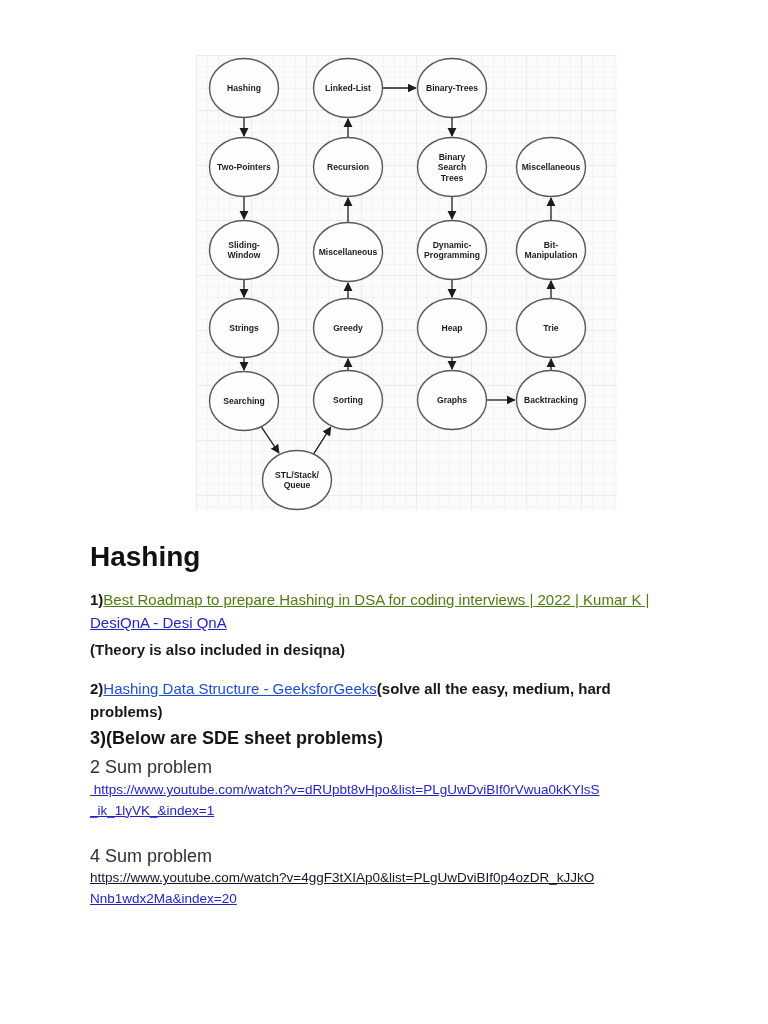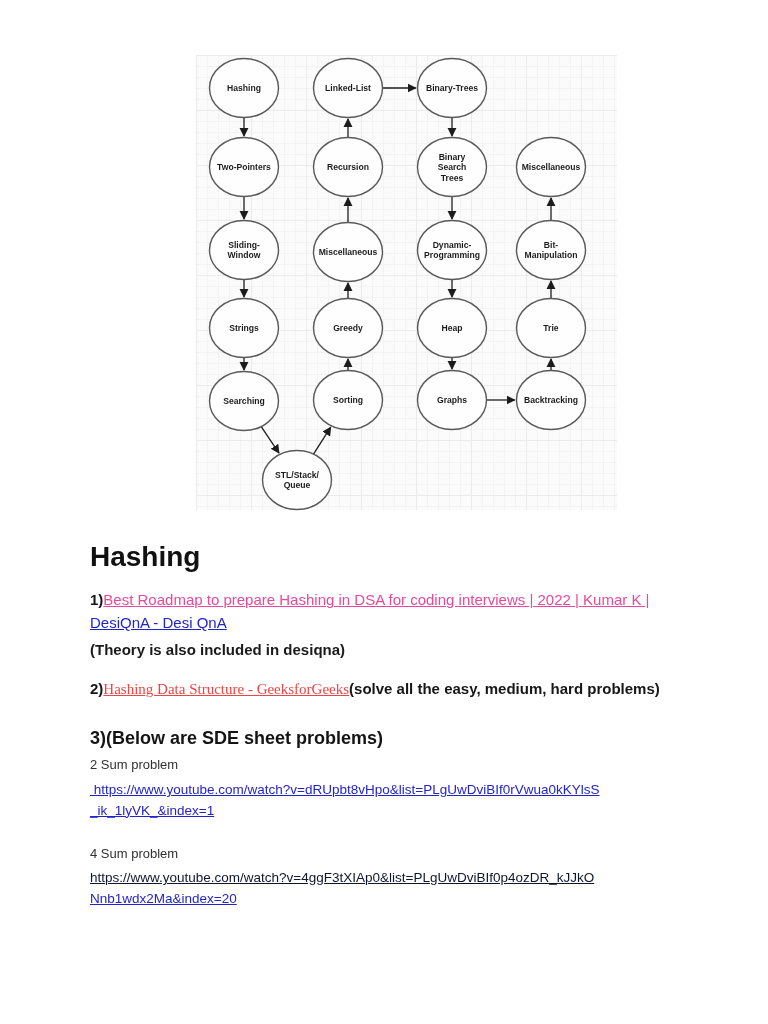--- a/index.html
+++ b/index.html
@@ -24,21 +24,21 @@
   
   .abs{position:absolute;left:90px;margin:0;color:#1a1a1a;}
   h1.title{top:541px;font-size:28px;font-weight:bold;color:#111;line-height:32px;}
   .p-item{font-size:15px;line-height:23px;}
   .p1{top:588px;}
   .bold{font-weight:bold;color:#161616;}
   a.link{text-decoration:underline;cursor:pointer;}
   .theory{top:641px;font-size:15px;font-weight:bold;}
   .p2{top:677px;}
   .h3{top:728px;font-size:18px;font-weight:bold;color:#141414;}
-  .prob-title{font-size:13px;color:#303030;}
+  .prob-title{font-size:18px;color:#303030;}
   .pt1{top:757px;}
   .pt2{top:846px;}
   .url{font-size:13.5px;line-height:20.5px;}
   .url a{white-space:pre;text-align:right;}
   .u1{top:780px;}
   .u2{top:868px;}
 </style>
 </head>
 <body>
 
@@ -148,25 +148,25 @@
         </g>
         <g>
           <ellipse cx="101" cy="425" rx="34.5" ry="29.5" fill="#fefefe" stroke="#595959" stroke-width="1.4"></ellipse>
           <text text-anchor="middle" fill="#1c1c1c"><tspan x="101" y="422.9">STL/Stack/</tspan><tspan x="101" y="433.4">Queue</tspan></text>
         </g>
       </svg>
   </div>
 
   <h1 class="abs title">Hashing</h1>
 
-  <p class="abs p-item p1"><span class="bold">1)</span><a class="link" style="color: #ec4899;">Best Roadmap to prepare Hashing in DSA for coding interviews | 2022 | Kumar K |</a><br><a class="link" style="color: rgb(35, 35, 204);">DesiQnA - Desi QnA</a></p>
+  <p class="abs p-item p1"><span class="bold">1)</span><a class="link" style="color: #4d7c0f;">Best Roadmap to prepare Hashing in DSA for coding interviews | 2022 | Kumar K |</a><br><a class="link" style="color: rgb(35, 35, 204);">DesiQnA - Desi QnA</a></p>
 
   <p class="abs theory">(Theory is also included in desiqna)</p>
 
-  <p class="abs p-item p2"><span class="bold">2)</span><a class="link" style="color: #ef4444; font-family: Liberation Serif, serif;">Hashing Data Structure - GeeksforGeeks</a><span class="bold">(solve all the easy, medium, hard problems)</span></p>
+  <p class="abs p-item p2"><span class="bold">2)</span><a class="link" style="color: #1d4ed8;">Hashing Data Structure - GeeksforGeeks</a><span class="bold">(solve all the easy, medium, hard problems)</span></p>
 
   <p class="abs h3">3)(Below are SDE sheet problems)</p>
 
   <p class="abs prob-title pt1">2 Sum problem</p>
   <p class="abs url u1"><a class="link" style="color: rgb(35, 35, 204);"> https://www.youtube.com/watch?v=dRUpbt8vHpo&amp;list=PLgUwDviBIf0rVwua0kKYlsS</a><br><a class="link" style="color: rgb(35, 35, 204);">_ik_1lyVK_&amp;index=1</a></p>
 
   <p class="abs prob-title pt2">4 Sum problem</p>
   <p class="abs url u2"><a class="link" style="color: #0f172a;">https://www.youtube.com/watch?v=4ggF3tXIAp0&amp;list=PLgUwDviBIf0p4ozDR_kJJkO</a><br><a class="link" style="color: rgb(35, 35, 204);">Nnb1wdx2Ma&amp;index=20</a></p>
 
 </div>

